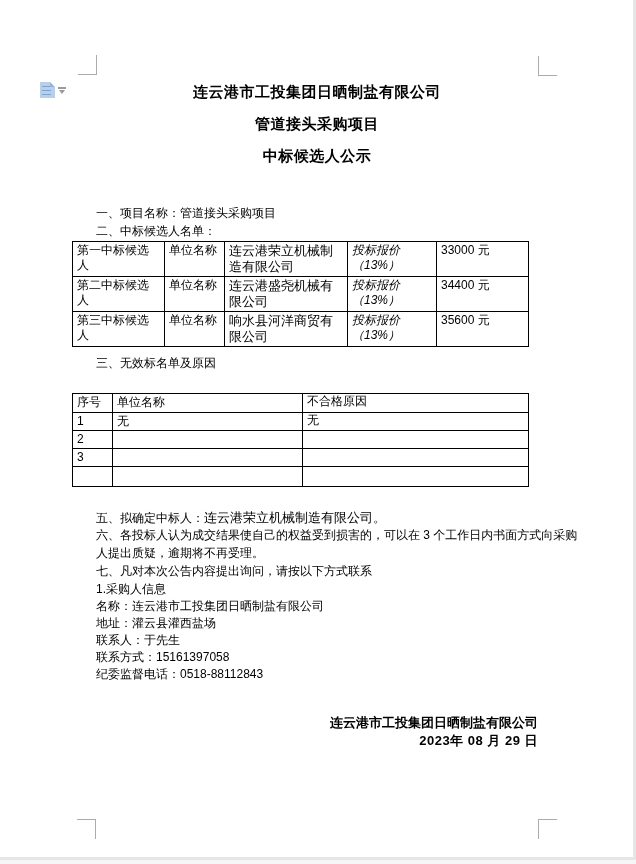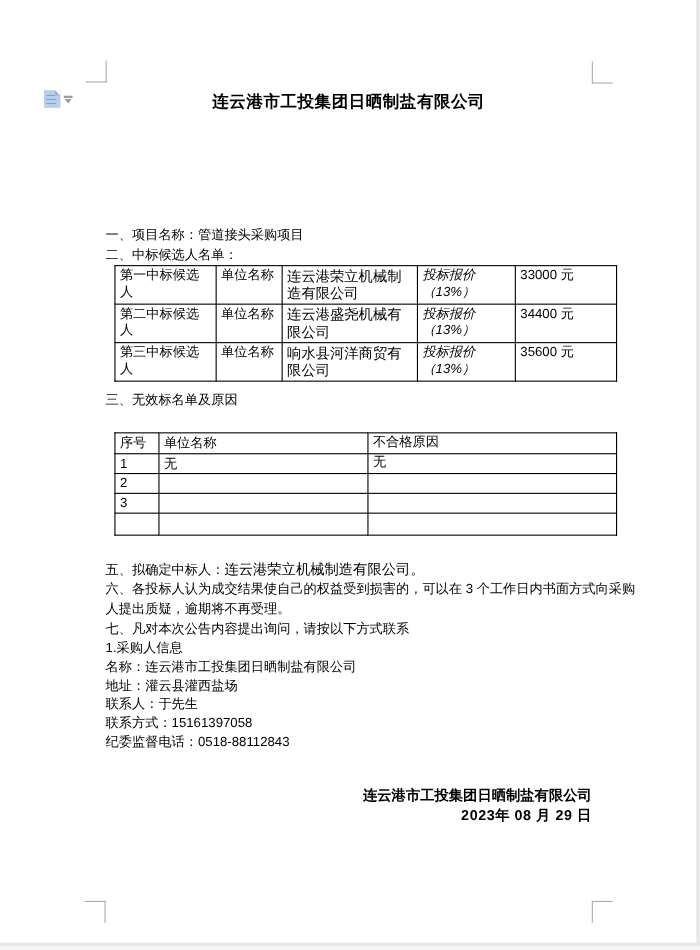--- a/index.html
+++ b/index.html
@@ -39,21 +39,21 @@
 
   
   .line{position:absolute;left:96px;font-size:12px;line-height:13px;white-space:nowrap;}
   .y207{top:207px;} .y225{top:225px;} .y357{top:357px;}
   .y511{top:511px;} .y529{top:529px;} .y547{top:547px;} .y565{top:565px;}
   .y583{top:583px;} .y600{top:600px;text-align:center;} .y617{top:617px;} .y634{top:634px;}
   .y651{top:651px;} .y668{top:668px;}
   .awarded-name{font-size:13px;}
 
   
-  table{position:absolute;left:104px;border-collapse:collapse;table-layout:fixed;}
+  table{position:absolute;left:72px;border-collapse:collapse;table-layout:fixed;}
   td{border:1px solid #000;vertical-align:top;padding:1px 4px;
      font-size:12px;line-height:15px;overflow:hidden;}
   .tbl-candidates{top:241px;}
   .tbl-candidates td{height:32px;}
   .tbl-candidates .c0{width:83px;} .tbl-candidates .c1{width:51px;}
   .tbl-candidates .c2{width:114px;} .tbl-candidates .c3{width:80px;font-style:italic;}
   .tbl-candidates .c4{width:83px;}
   .tbl-candidates .company{font-size:13px;line-height:16px;}
 
   .tbl-invalid{top:393px;}
@@ -82,20 +82,22 @@
   <div class="paste-icon">
     <div class="lines"></div>
     <div class="fold"></div>
   </div>
   <div class="paste-arrow">
     <div class="bar"></div>
     <div class="tri"></div>
   </div>
 
   <div class="doc-title t1">连云港市工投集团日晒制盐有限公司</div>
+  <div class="doc-title t2">管道接头采购项目</div>
+  <div class="doc-title t3">中标候选人公示</div>
 
   <div class="line y207">一、项目名称：管道接头采购项目</div>
   <div class="line y225">二、中标候选人名单：</div>
 
   <table class="tbl-candidates">
     <tbody>
         <tr>
       <td class="c0">第一中标候选人</td>
       <td class="c1">单位名称</td>
       <td class="c2 company">连云港荣立机械制造有限公司</td>

